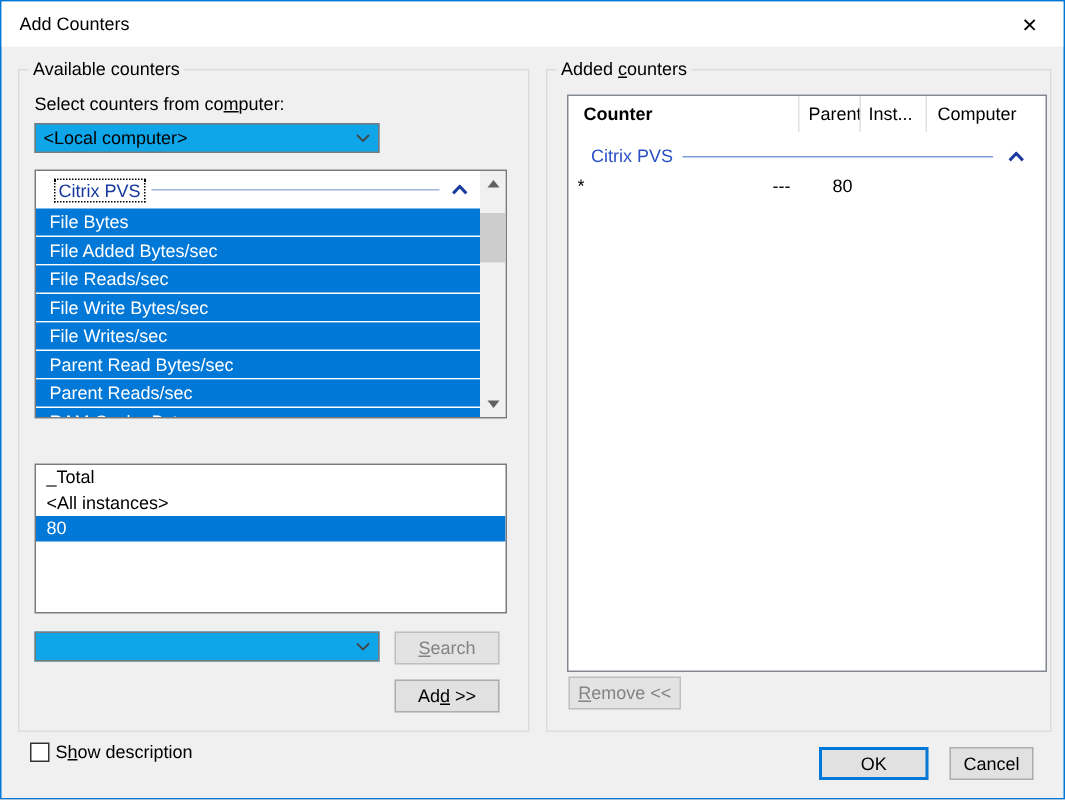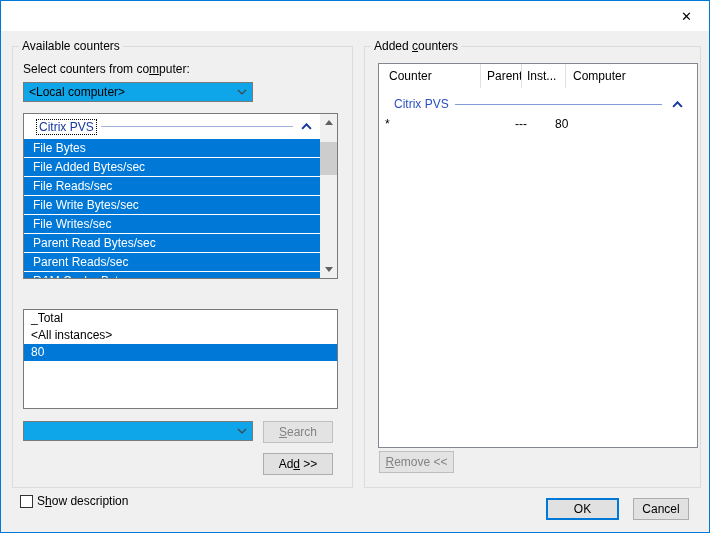--- a/index.html
+++ b/index.html
@@ -54,21 +54,21 @@
   .sbtn { position:absolute; left:0; width:17px; height:17px; display:flex; align-items:center; justify-content:center; }
   .sbtn.top { top:0; } .sbtn.bot { bottom:0; }
   .tri-up { width:0;height:0;border-left:4px solid transparent;border-right:4px solid transparent;border-bottom:5px solid #606060; display:block;}
   .tri-down { width:0;height:0;border-left:4px solid transparent;border-right:4px solid transparent;border-top:5px solid #606060; display:block;}
   .thumb { position:absolute; left:0; top:28px; width:17px; height:33px; background:#cdcdcd; }
 
   
   .table { position:absolute; background:#fff; border:1px solid #828790; }
   .thead { display:flex; height:24px; align-items:stretch; }
   .th { line-height:24px; border-right:1px solid #e0e0e0; white-space:nowrap; overflow:hidden; }
-  .th.c1 { width:102px; padding-left:10px; }
+  .th.c1 { width:154px; padding-left:10px;font-weight:bold; }
   .th.c2 { width:41px;  padding-left:6px; }
   .th.c3 { width:44px;  padding-left:5px; }
   .th.c4 { flex:1; padding-left:7px; border-right:none; }
   .tgroup-row { margin-top:6px; height:20px; display:flex; align-items:center; padding-left:15px; }
   .tgrp-name { color:#2a50c4; white-space:nowrap; }
   .tgrp-line { flex:1; border-top:1px solid #7f9bd8; margin:0 10px 0 6px; }
   .tgroup-row .chev-ico { margin-right:14px; color:#1b3a9e; }
   .trow { height:20px; display:flex; align-items:center; }
   .td { white-space:nowrap; overflow:hidden; }
   .td.c1 { width:130px; padding-left:6px; }
@@ -82,20 +82,21 @@
   .checklabel { margin-left:4px; line-height:14px; }
 
   svg { display:block; }
 </style>
 </head>
 <body>
 
 <div class="dialog">
 
   <div class="titlebar">
+    <span class="title">Add Counters</span>
     <div class="close">
       <span class="x">✕</span>
     </div>
   </div>
 
   <div class="group grp-avail"></div>
   <span class="grp-label" style="left:18px; top:38px;">Available counters</span>
 
   <div class="group grp-added"></div>
   <span class="grp-label" style="left:370px; top:38px;"><span>Added </span><span class="mn">c</span><span>ounters</span></span>

